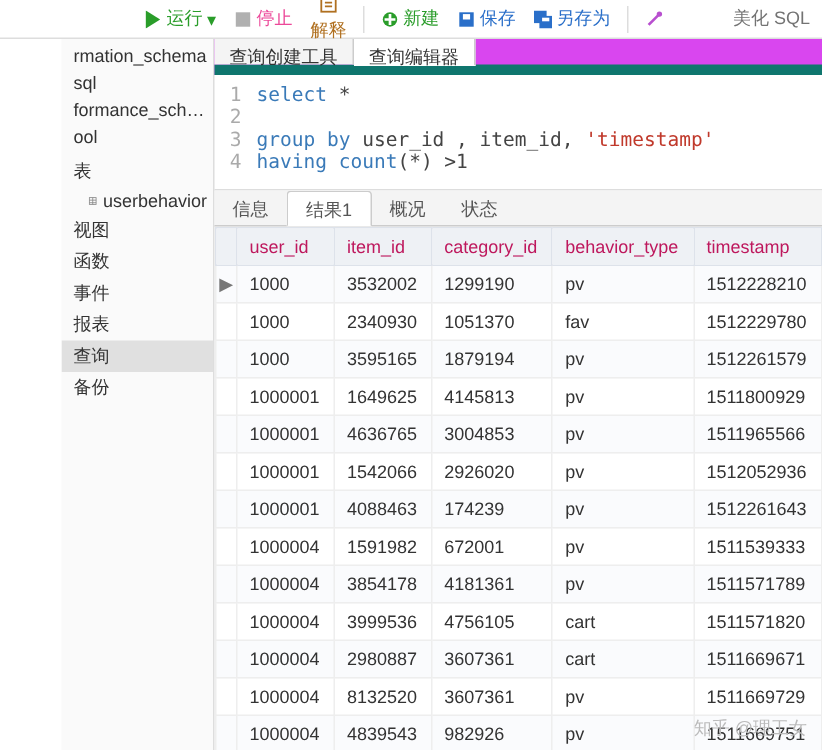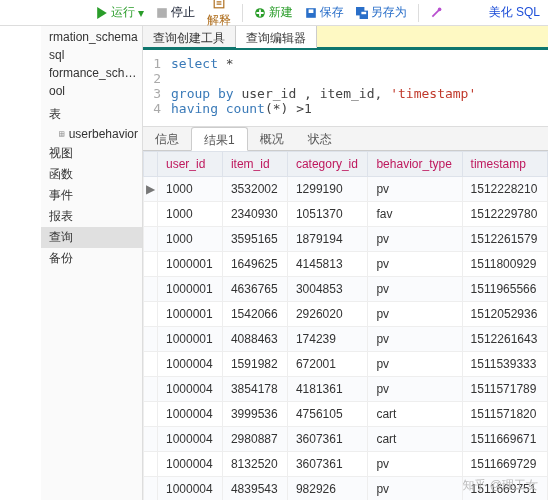--- a/index.html
+++ b/index.html
@@ -1,33 +1,33 @@
 <!DOCTYPE html>
 <html><head>
 <meta charset="utf-8">
 <style>
   * { box-sizing: border-box; margin: 0; padding: 0; }
   body { font-family: "Microsoft YaHei", Arial, sans-serif; font-size: 12px; color: #333; background: #fff; width: 548px; height: 500px; overflow: hidden; }
   .top { display: flex; align-items: center; height: 26px; border-bottom: 1px solid #ddd; padding: 0 4px; gap: 4px; }
   .tbtn { display: inline-flex; align-items: center; gap: 3px; padding: 1px 4px; cursor: pointer; white-space: nowrap; }
-  .tbtn.disabled { color: #0f172a; cursor: default; }
+  .tbtn.disabled { color: #ec4899; cursor: default; }
   .ico { width: 12px; height: 12px; display: inline-block; }
   .green { color: #2a9d2a; }
   .brown { color: #b07020; flex-direction: column; }
   .blue { color: #2a6fc9; }
-  .purple { color: #1d4ed8; gap: 47px; }
+  .purple { color: #737373; gap: 47px; }
   .sep { width: 1px; height: 18px; background: #ddd; margin: 0 3px; }
   .wrap { display: flex; height: calc(100% - 26px); }
   .side { width: 102px; border-right: 1px solid #ddd; background: #fafafa; overflow: hidden; padding-top: 2px; flex-shrink: 0; margin-left: 41px; }
   .side .node { padding: 2px 4px 2px 8px; white-space: nowrap; overflow: hidden; text-overflow: ellipsis; cursor: pointer; }
   .side .node.indent { padding-left: 18px; display: flex; align-items: center; gap: 4px; }
   .side .node.sel { background: #e0e0e0; }
   .tree-ico { width: 12px; height: 12px; }
   .main { flex: 1; display: flex; flex-direction: column; min-width: 0; }
-  .tabs { display: flex; height: 24px; border-bottom: 3px solid #0f766e; background: #fef9c3; }
+  .tabs { display: flex; height: 24px; border-bottom: 7px solid #0f766e; background: #d946ef; }
   .tab { padding: 4px 10px; border-right: 1px solid #ccc; cursor: pointer; background: #f4f4f4; }
   .tab.active { background: #fff; border-bottom: 1px solid #fff; margin-bottom: -1px; }
   .editor { font-family: Consolas, monospace; font-size: 13px; padding: 6px 0 10px 0; color: #444; border-bottom: 1px solid #ddd; }
   .line { display: flex; }
   .ln { width: 28px; text-align: right; color: #aaa; padding-right: 10px; user-select: none; }
   .code { white-space: pre; }
   .kw { color: #3a7ab8; }
   .str { color: #c0392b; }
   .rtabs { display: flex; height: 24px; border-bottom: 1px solid #ccc; background: #f4f4f4; }
   .rtab { padding: 4px 12px; cursor: pointer; color: #555; }

